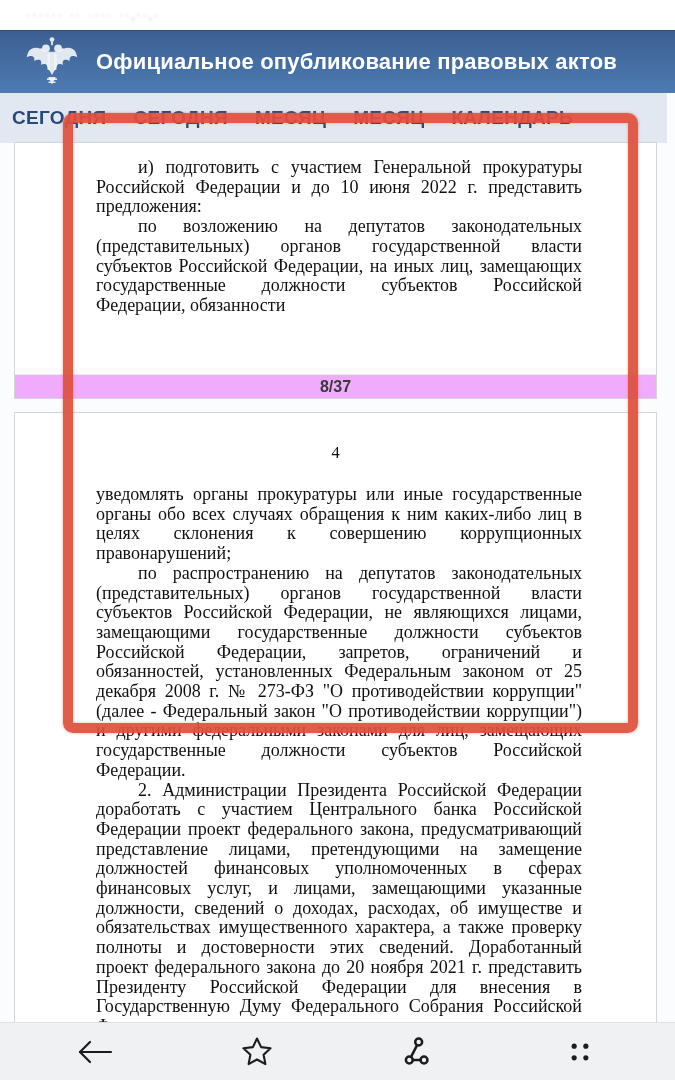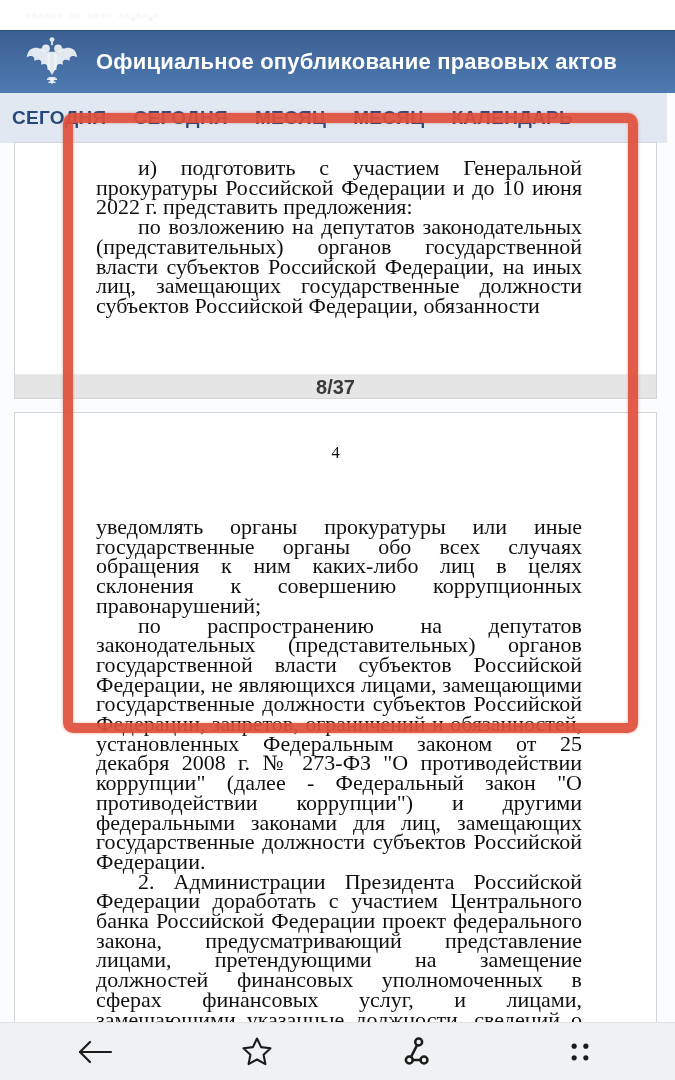--- a/index.html
+++ b/index.html
@@ -42,33 +42,33 @@
   .doc-bg{position:absolute;top:143px;left:0;right:0;bottom:58px;background:#fbfcfd;}
   .page{
     position:absolute;left:14px;width:643px;background:#ffffff;
     border:1px solid #d2d5d9;
   }
   .page-1{top:142px;height:257px;}
   .page-2{top:412px;height:652px;}
   .doc{
     padding:8px 74px 0 81px;
     font-family:"Liberation Serif","DejaVu Serif",serif;
-    font-size:22px;line-height:19.7px;color:#101010;
+    font-size:18px;line-height:19.7px;color:#101010;
   }
   .doc p{margin:0;text-align:justify;text-indent:42px;}
-  .doc p.noindent{text-indent:0;margin-top:32px;}
+  .doc p.noindent{text-indent:0;}
   .cut-line{
     height:7px;overflow:hidden;margin:0 74px 0 160px;color:#8a8a8a;
     font-size:13px;filter:blur(.6px);letter-spacing:4px;
   }
   .page-footer{
     position:absolute;left:0;right:0;bottom:0;height:24px;
-    background:#e5e5e5;border-top:1px solid #ebebec;
+    background:#f0abfc;border-top:1px solid #ebebec;
     text-align:center;line-height:24px;
-    font-size:20px;font-weight:bold;color:#3a3a3a;
+    font-size:16px;font-weight:bold;color:#3a3a3a;
   }
   .page-num{
     text-align:center;margin:30px 0 14px 0;
     font-family:"Liberation Serif","DejaVu Serif",serif;
     font-size:16.5px;color:#101010;
   }
   
   .red-rect{
     position:absolute;left:63px;top:113px;width:575px;height:620px;
     border:10px solid rgba(224,80,60,.93);border-radius:10px;

